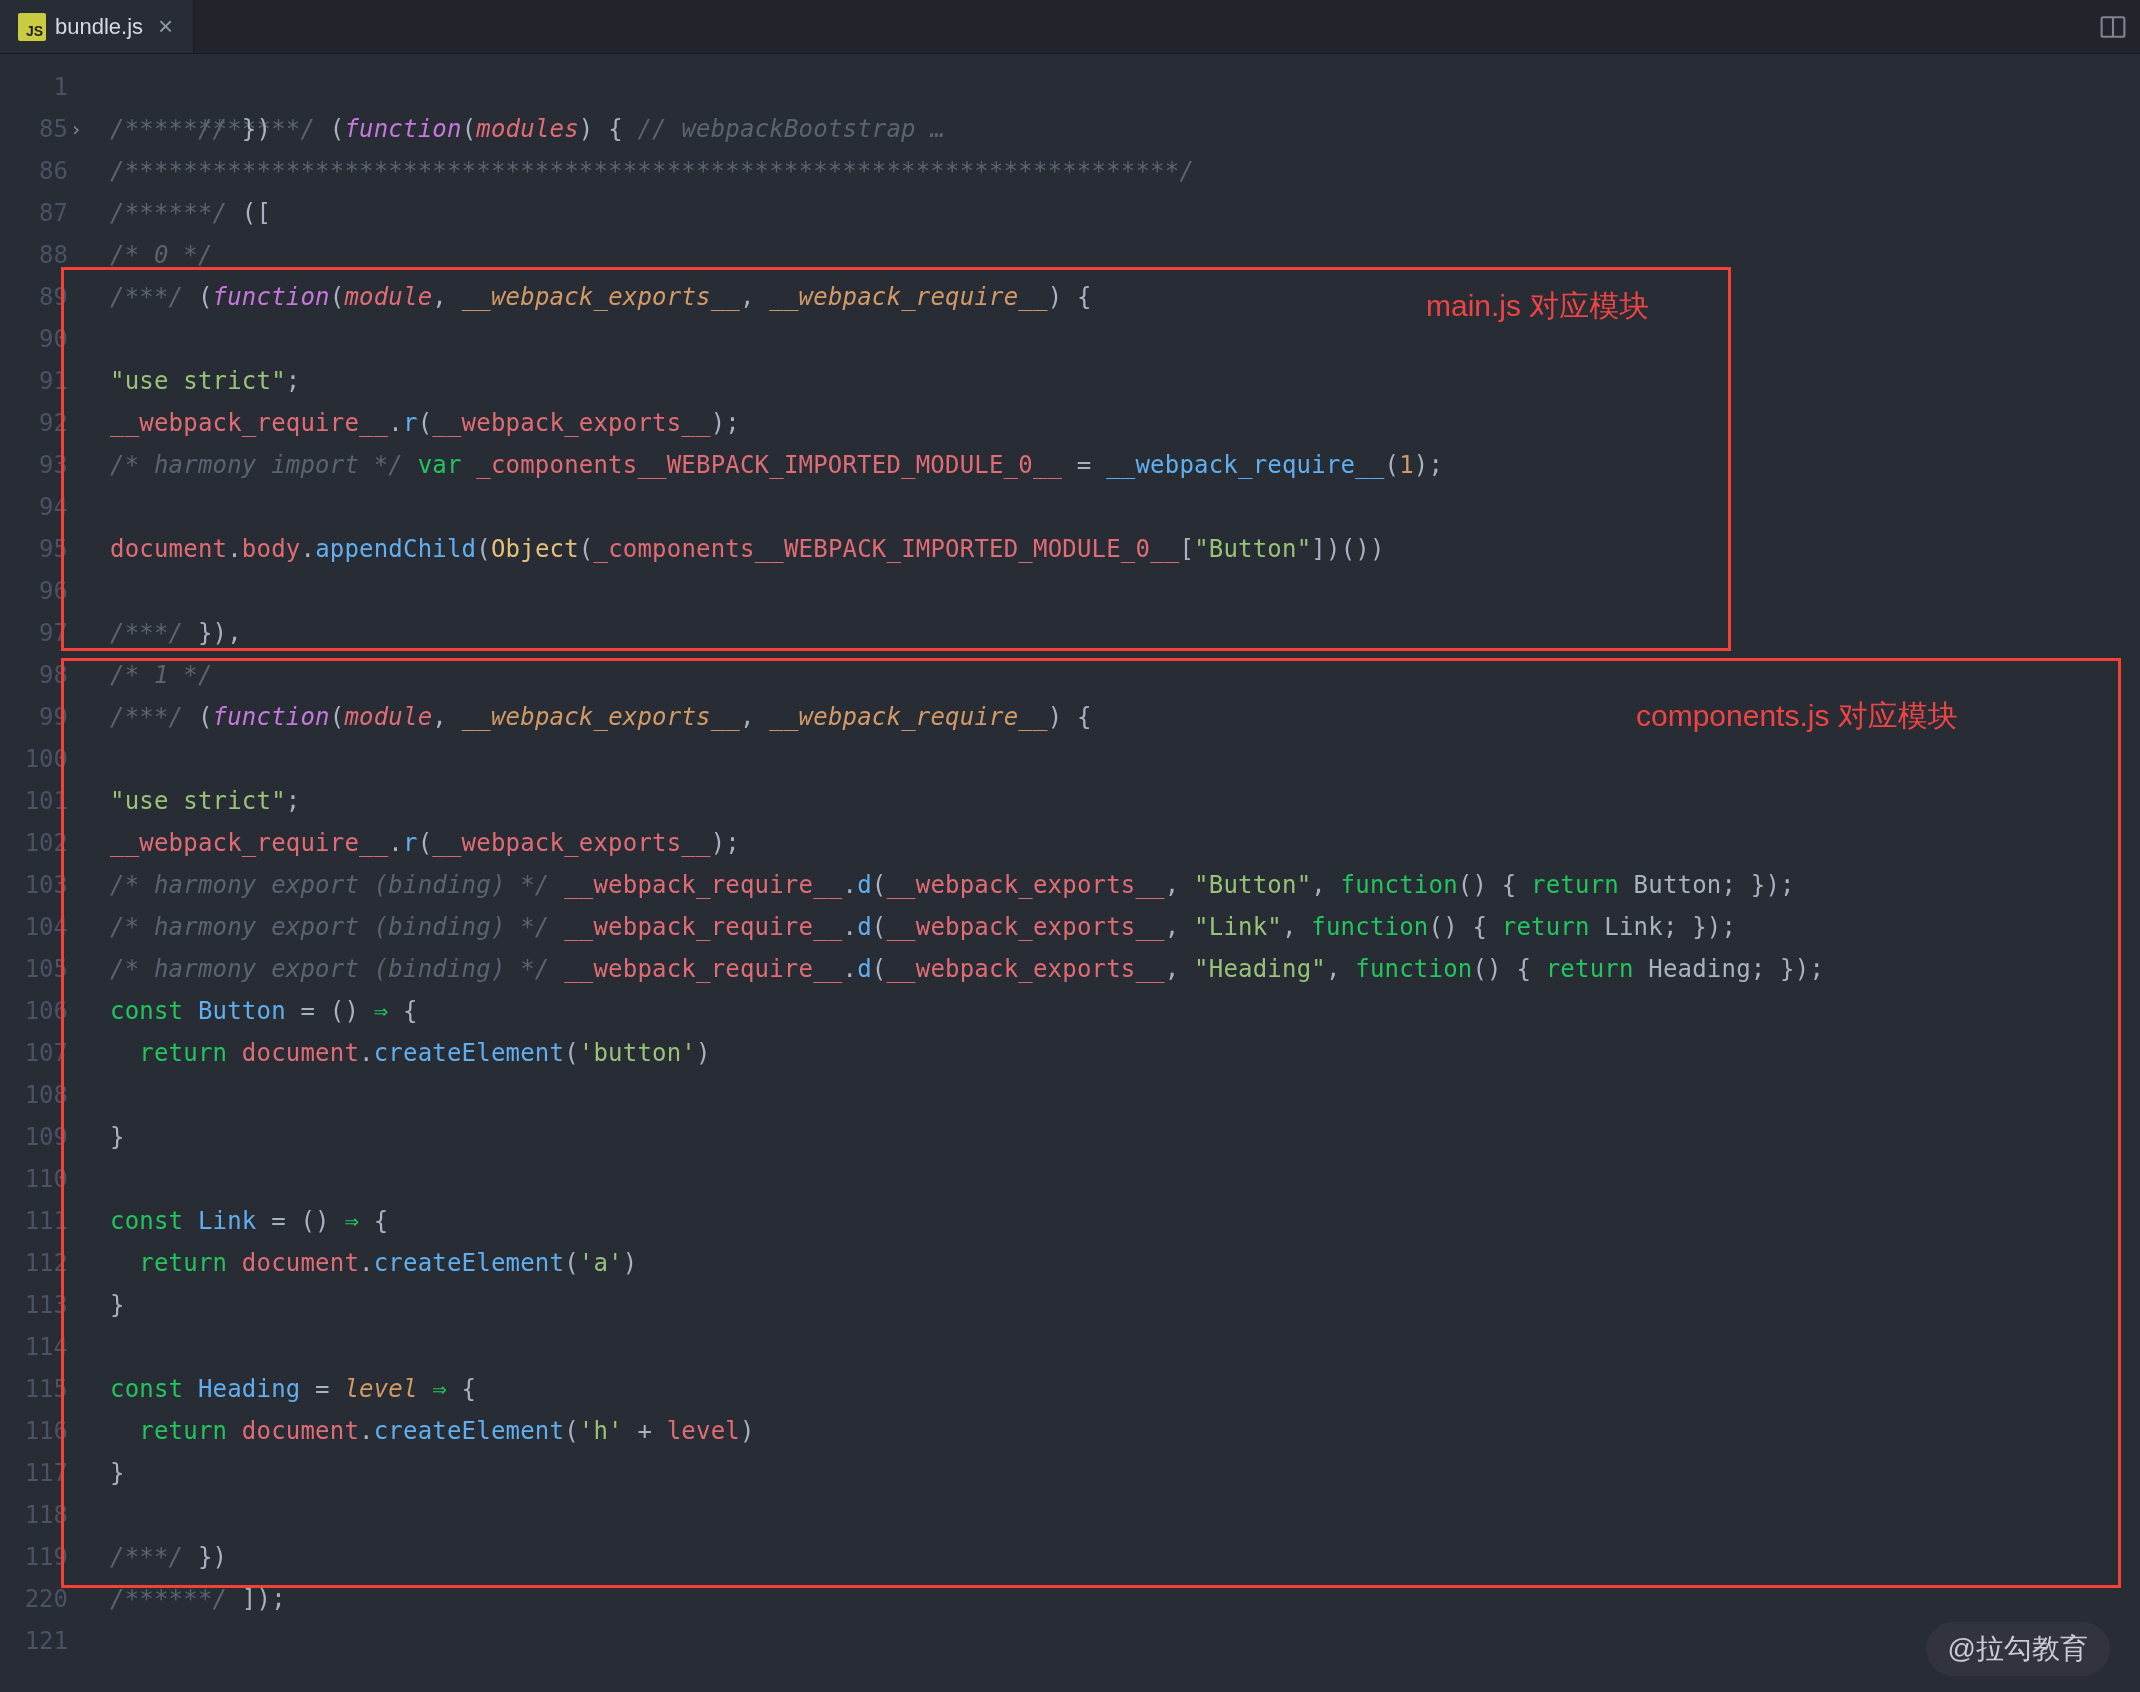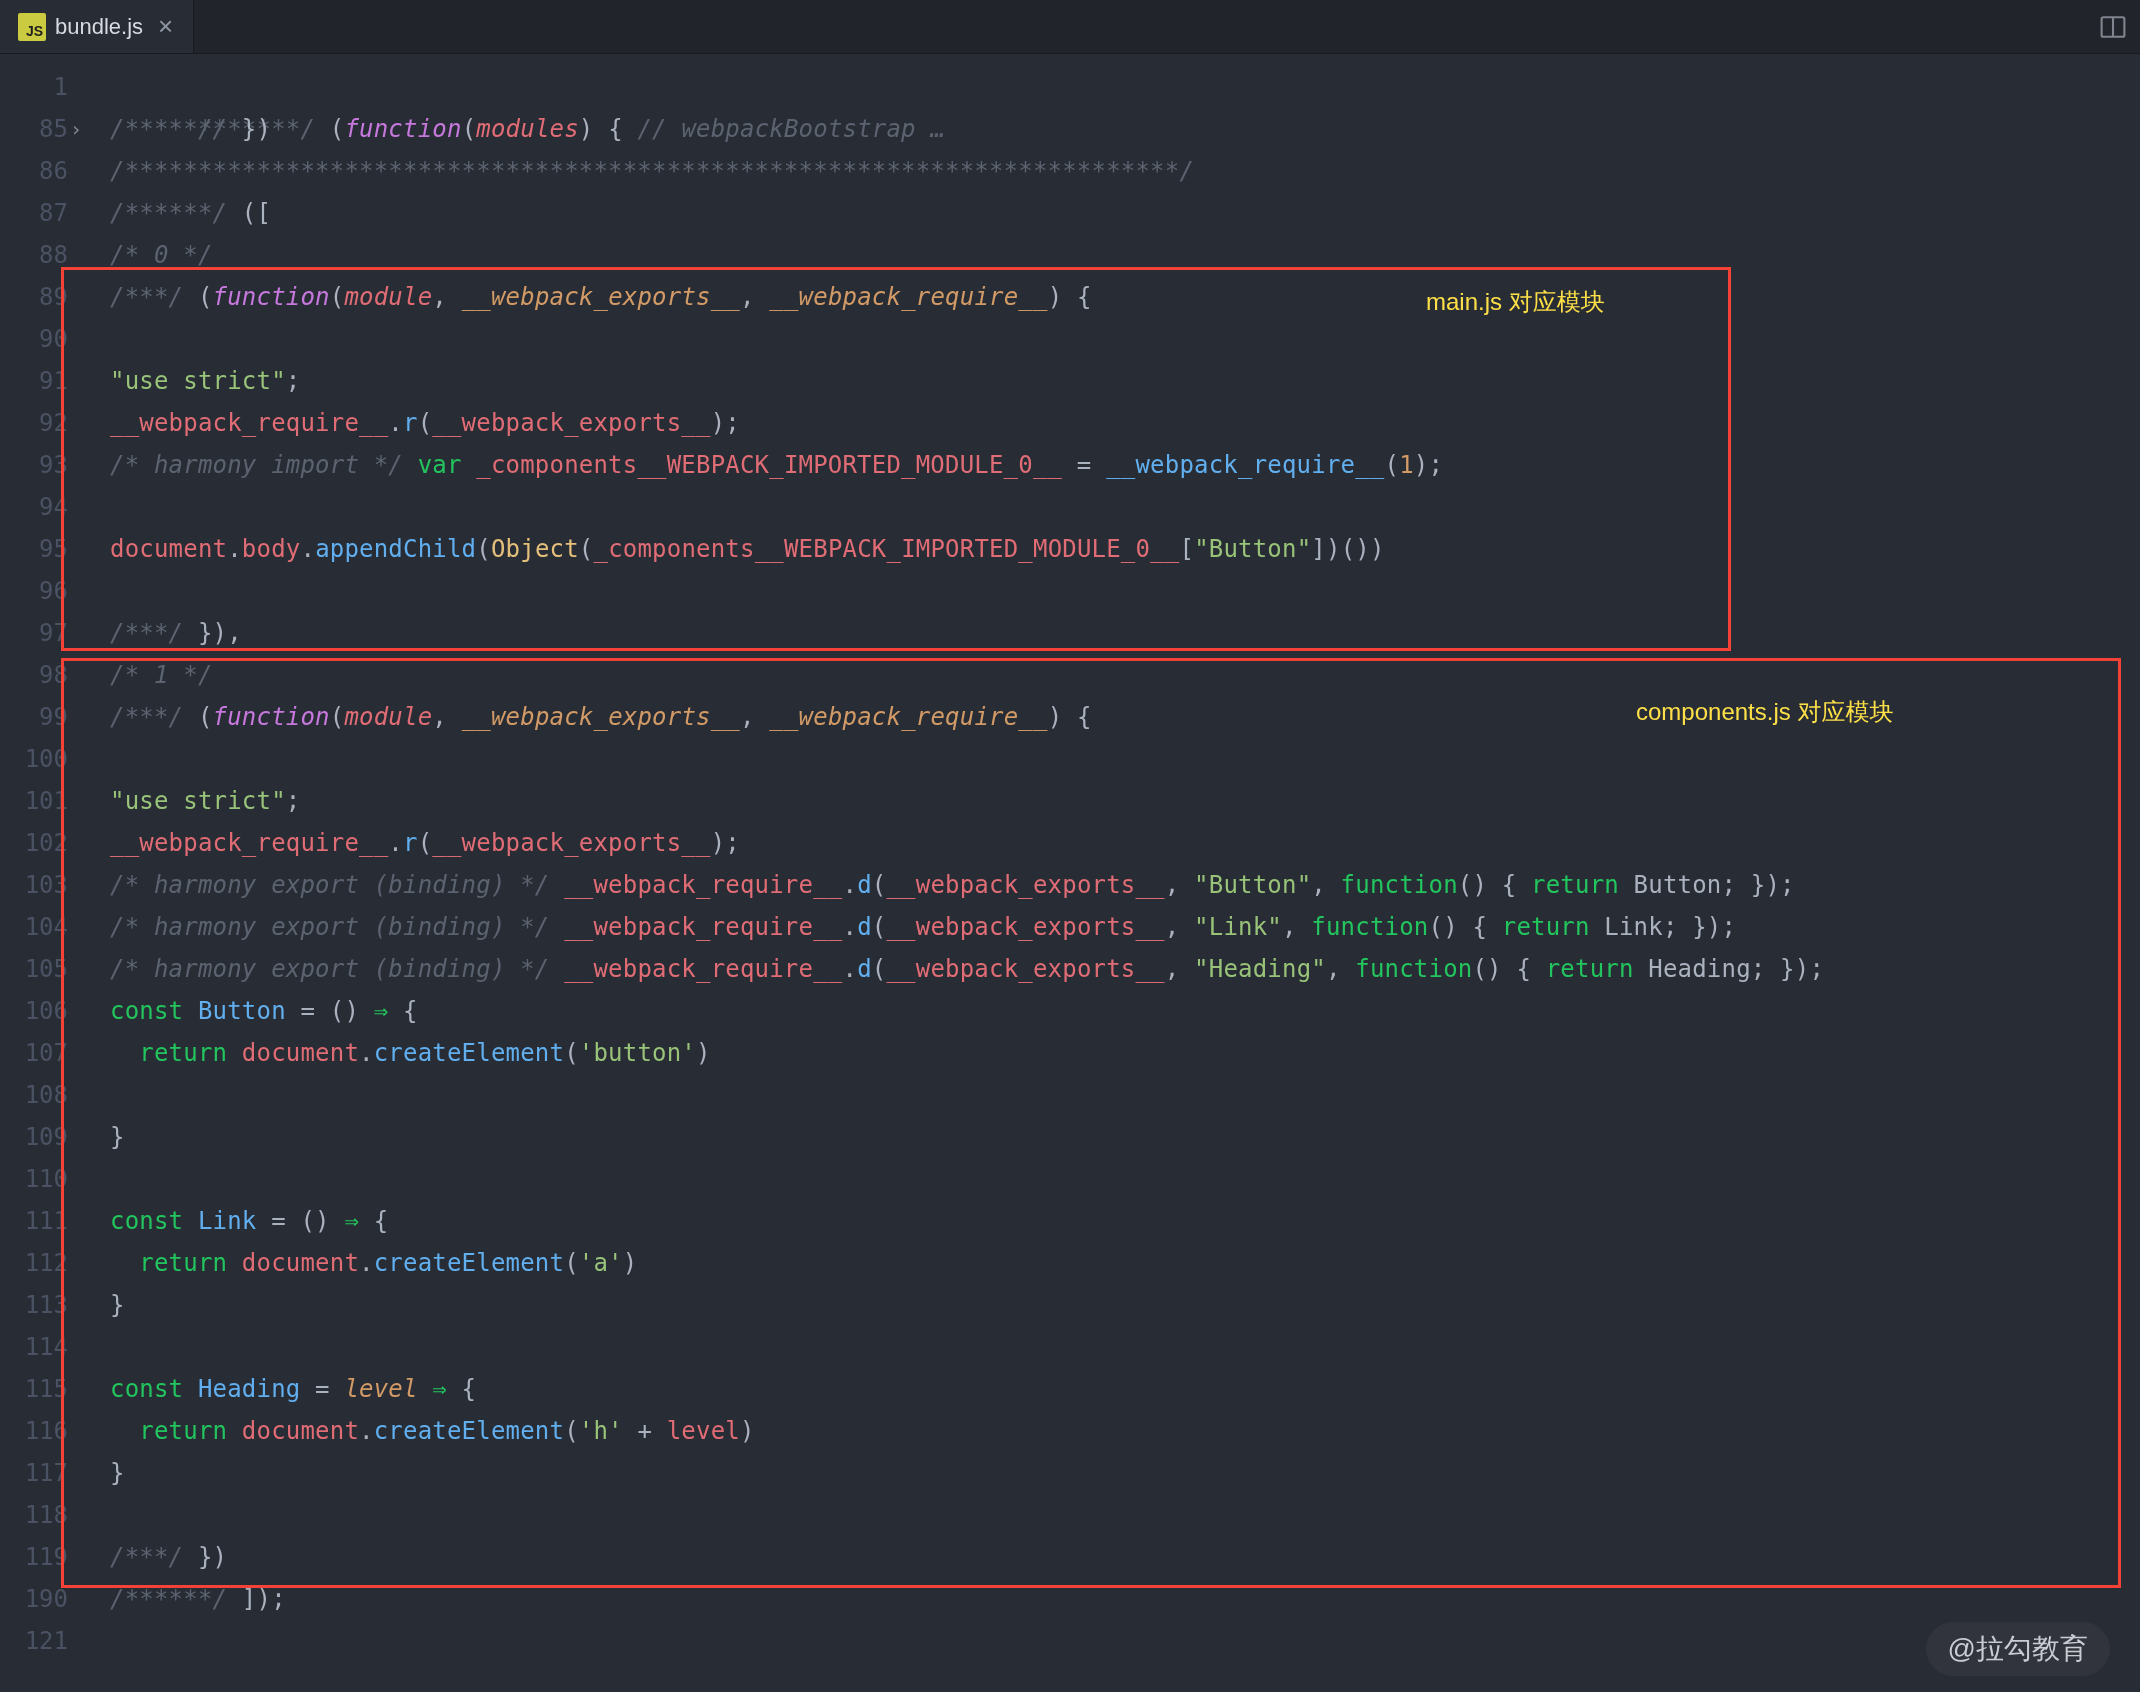--- a/index.html
+++ b/index.html
@@ -115,23 +115,23 @@
   .c-global    { color: #e5c07b; }
 
   
   .anno-box {
     position: absolute;
     border: 3px solid #f44336;
     pointer-events: none;
   }
   .anno-label {
     position: absolute;
-    color: #fde047;
+    color: #ef4444;
     font-family: 'PingFang SC', 'Microsoft YaHei', sans-serif;
-    font-size: 24px;
+    font-size: 30px;
     font-style: normal;
   }
 
   
   .watermark {
     position: absolute;
     right: 30px;
     bottom: 16px;
     background: rgba(50,54,64,0.85);
     color: #c9ccd3;
@@ -190,21 +190,21 @@
       <div class="ln">110</div>
       <div class="ln">111</div>
       <div class="ln">112</div>
       <div class="ln">113</div>
       <div class="ln">114</div>
       <div class="ln">115</div>
       <div class="ln">116</div>
       <div class="ln">117</div>
       <div class="ln">118</div>
       <div class="ln">119</div>
-      <div class="ln">190</div>
+      <div class="ln">220</div>
       <div class="ln">121</div>
     </div>
 
   <div class="code-area">
 
     <div class="line">
       <span class="fold-caret">›</span><span class="c-comment">/******/</span><span class="c-punct"> (</span><span class="c-keyi">function</span><span class="c-punct">(</span><span class="c-identi">modules</span><span class="c-punct">) { </span><span class="c-comment">// webpackBootstrap</span><span class="c-comment"> …</span>
     </div>
 
     <div class="line"><span class="c-comment">/******/</span><span class="c-punct"> })</span></div>

